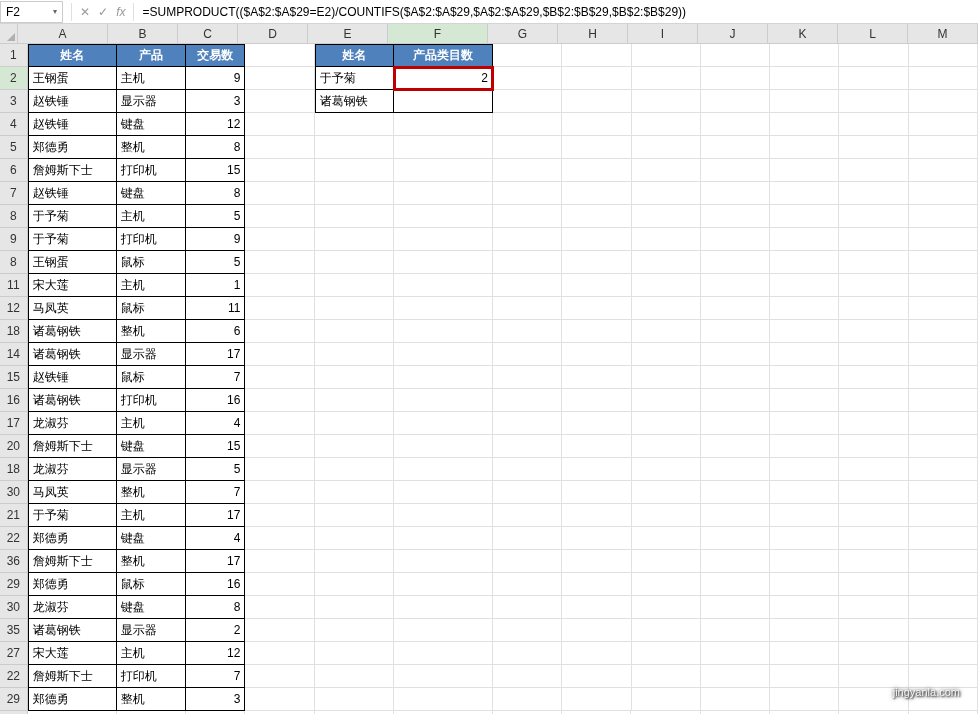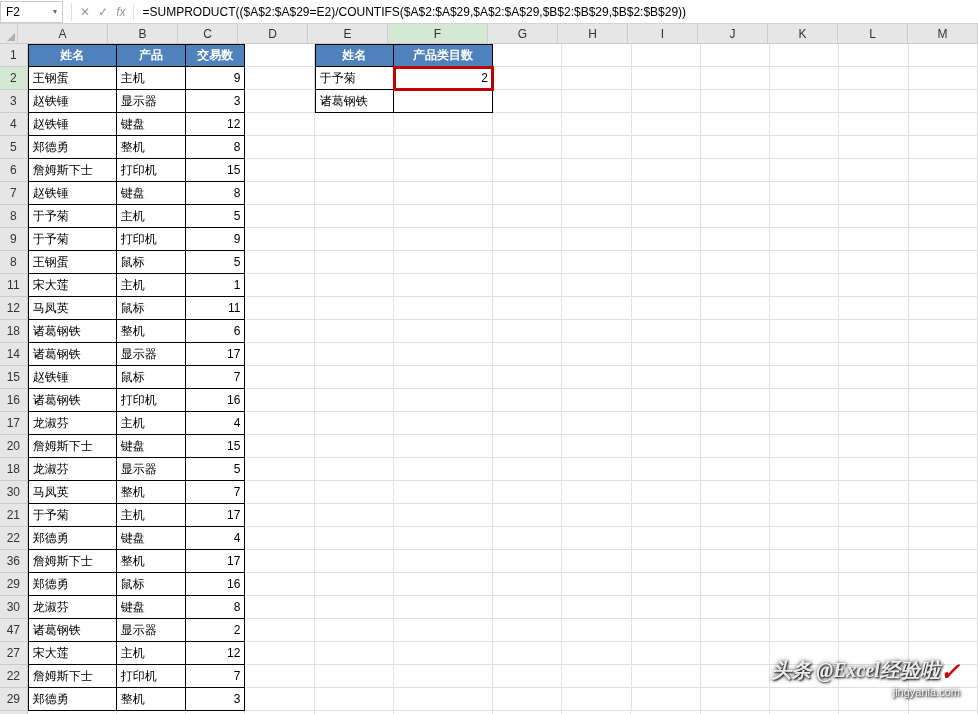--- a/index.html
+++ b/index.html
@@ -607,21 +607,21 @@
         <div class="cell" style="width: 100px; height: 23px;"></div>
         <div class="cell" style="width: 70px; height: 23px;"></div>
         <div class="cell" style="width: 70px; height: 23px;"></div>
         <div class="cell" style="width: 70px; height: 23px;"></div>
         <div class="cell" style="width: 70px; height: 23px;"></div>
         <div class="cell" style="width: 70px; height: 23px;"></div>
         <div class="cell" style="width: 70px; height: 23px;"></div>
         <div class="cell" style="width: 70px; height: 23px;"></div>
       </div>
       <div class="row">
-        <div class="row-header" style="height: 23px;">47</div>
+        <div class="row-header" style="height: 23px;">35</div>
         <div class="cell bordered bordered-left" style="width: 90px; height: 23px;">诸葛钢铁</div>
         <div class="cell bordered" style="width: 70px; height: 23px;">显示器</div>
         <div class="cell bordered number" style="width: 60px; height: 23px;">2</div>
         <div class="cell" style="width: 70px; height: 23px;"></div>
         <div class="cell" style="width: 80px; height: 23px;"></div>
         <div class="cell" style="width: 100px; height: 23px;"></div>
         <div class="cell" style="width: 70px; height: 23px;"></div>
         <div class="cell" style="width: 70px; height: 23px;"></div>
         <div class="cell" style="width: 70px; height: 23px;"></div>
         <div class="cell" style="width: 70px; height: 23px;"></div>
@@ -690,15 +690,14 @@
         <div class="cell" style="width: 70px; height: 12px;"></div>
         <div class="cell" style="width: 70px; height: 12px;"></div>
         <div class="cell" style="width: 70px; height: 12px;"></div>
         <div class="cell" style="width: 70px; height: 12px;"></div>
         <div class="cell" style="width: 70px; height: 12px;"></div>
       </div>
     </div>
 </div>
 
 <div class="watermark">
-  <div class="line1"><span>头条 @Excel经验啦</span><span class="check">✓</span></div>
   <div class="line2">jingyanla.com</div>
 </div>
 
 </body></html>

